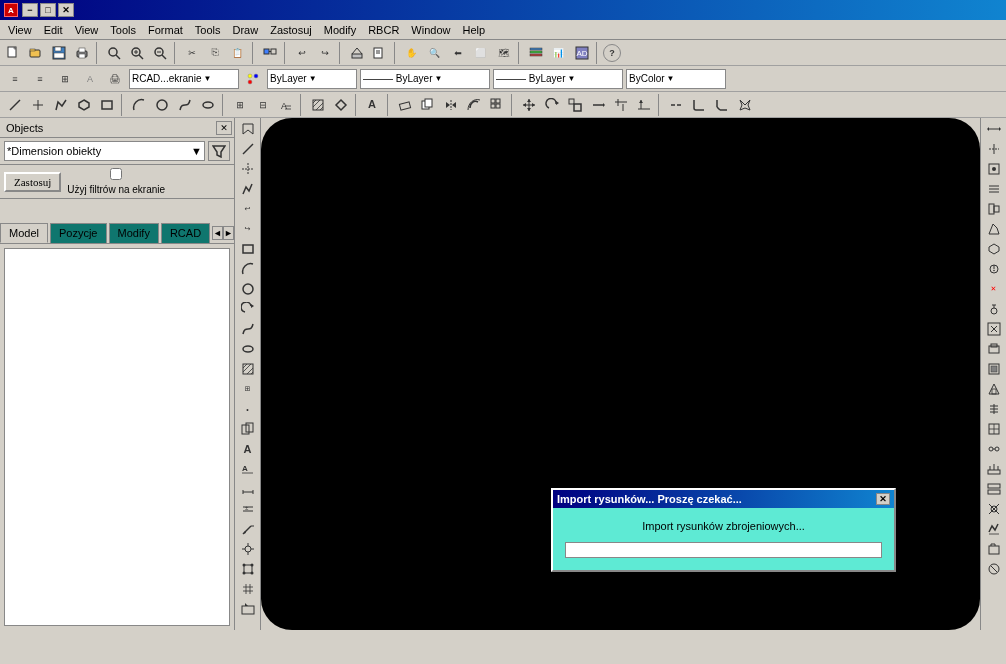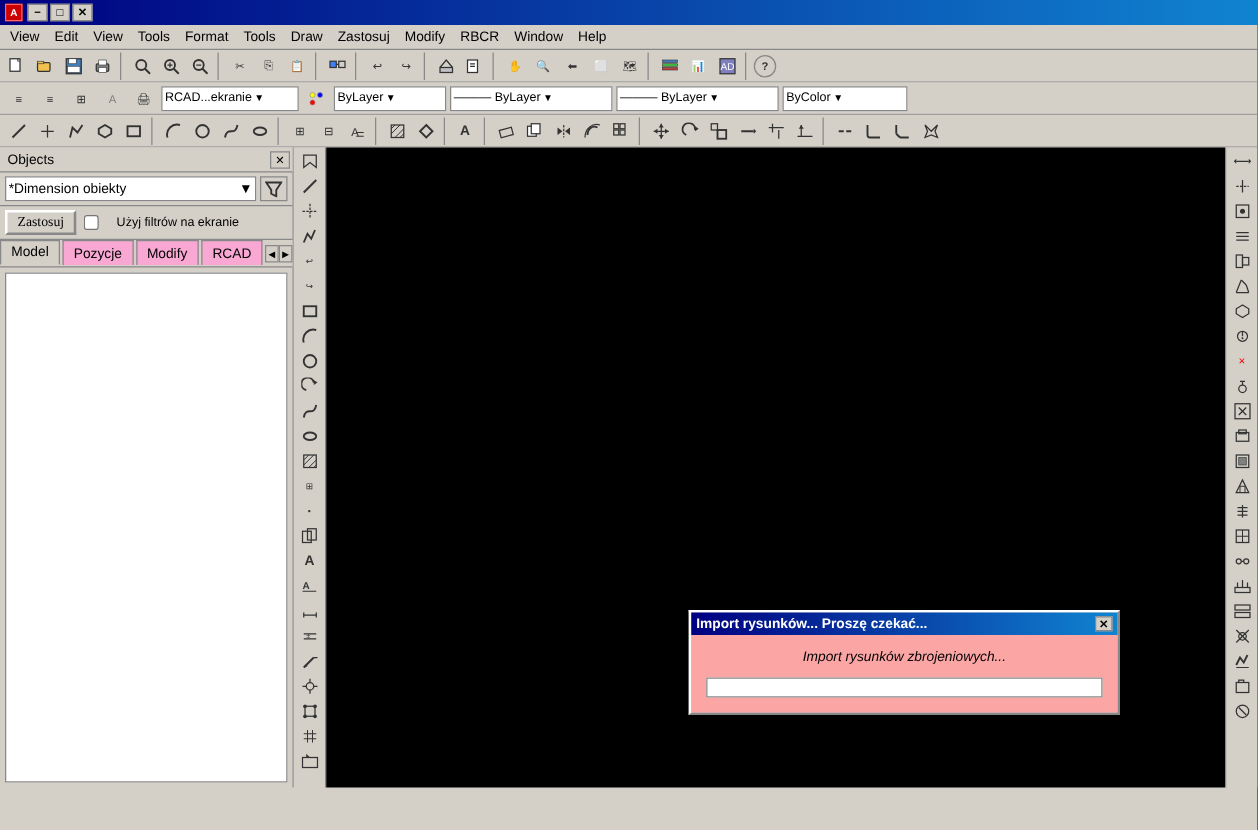--- a/index.html
+++ b/index.html
@@ -182,37 +182,38 @@
     }
     #apply-btn {
       padding: 2px 8px;
       background: #d4d0c8;
       border: 2px solid;
       border-color: #ffffff #888 #888 #ffffff;
       font-size: 11px;
       cursor: pointer;
       font-family: Liberation Serif, serif;
     }
-    #filter-screen-check { display: flex; align-items: flex-end; gap: 14px; font-size: 10px; }
+    #filter-screen-check { display: flex; align-items: center; gap: 4px; font-size: 10px; flex-direction: column; }
     #filter-screen-check input { width: 12px; height: 12px; }
 
     
     #tabs-row {
       display: flex;
-      align-items: flex-start;
+      align-items: center;
       border-bottom: 1px solid #888;
       background: #d4d0c8;
       height: 22px;
+      margin-top: 23px;
     }
     .tab {
       padding: 2px 8px;
       font-size: 11px;
       border: 1px solid #888;
       border-bottom: none;
-      background: #f9a8d4;
+      background: #0f766e;
       cursor: pointer;
       margin-right: 2px;
       height: 20px;
       display: flex; align-items: center;
     }
     .tab.active { background: #d4d0c8; border-bottom: 1px solid #d4d0c8; }
     .tab-nav-btn {
       width: 14px; height: 14px;
       background: #d4d0c8;
       border: 1px solid #888;
@@ -229,20 +230,21 @@
       background: white;
       margin: 4px;
       border: 1px solid #888;
     }
 
     
     #drawing-area {
       flex: 1;
       background: black;
       position: relative;
+      border-radius: 31px;
     }
 
     
     #import-dialog {
       position: absolute;
       top: 370px;
       left: 290px;
       width: 345px;
       background: #d4d0c8;
       border: 2px solid;
@@ -265,22 +267,21 @@
       width: 14px; height: 12px;
       background: #d4d0c8;
       border: 1px solid #888;
       font-size: 9px;
       color: black;
       display: flex; align-items: center; justify-content: center;
       cursor: pointer;
     }
     #dialog-body {
       padding: 12px;
-      background: #fca5a5;
-      font-style: italic;
+      background: #5eead4;
     }
     #dialog-message {
       text-align: center;
       font-size: 11px;
       margin-bottom: 10px;
     }
     #progress-bar-container {
       height: 16px;
       background: white;
       border: 1px solid #888;

